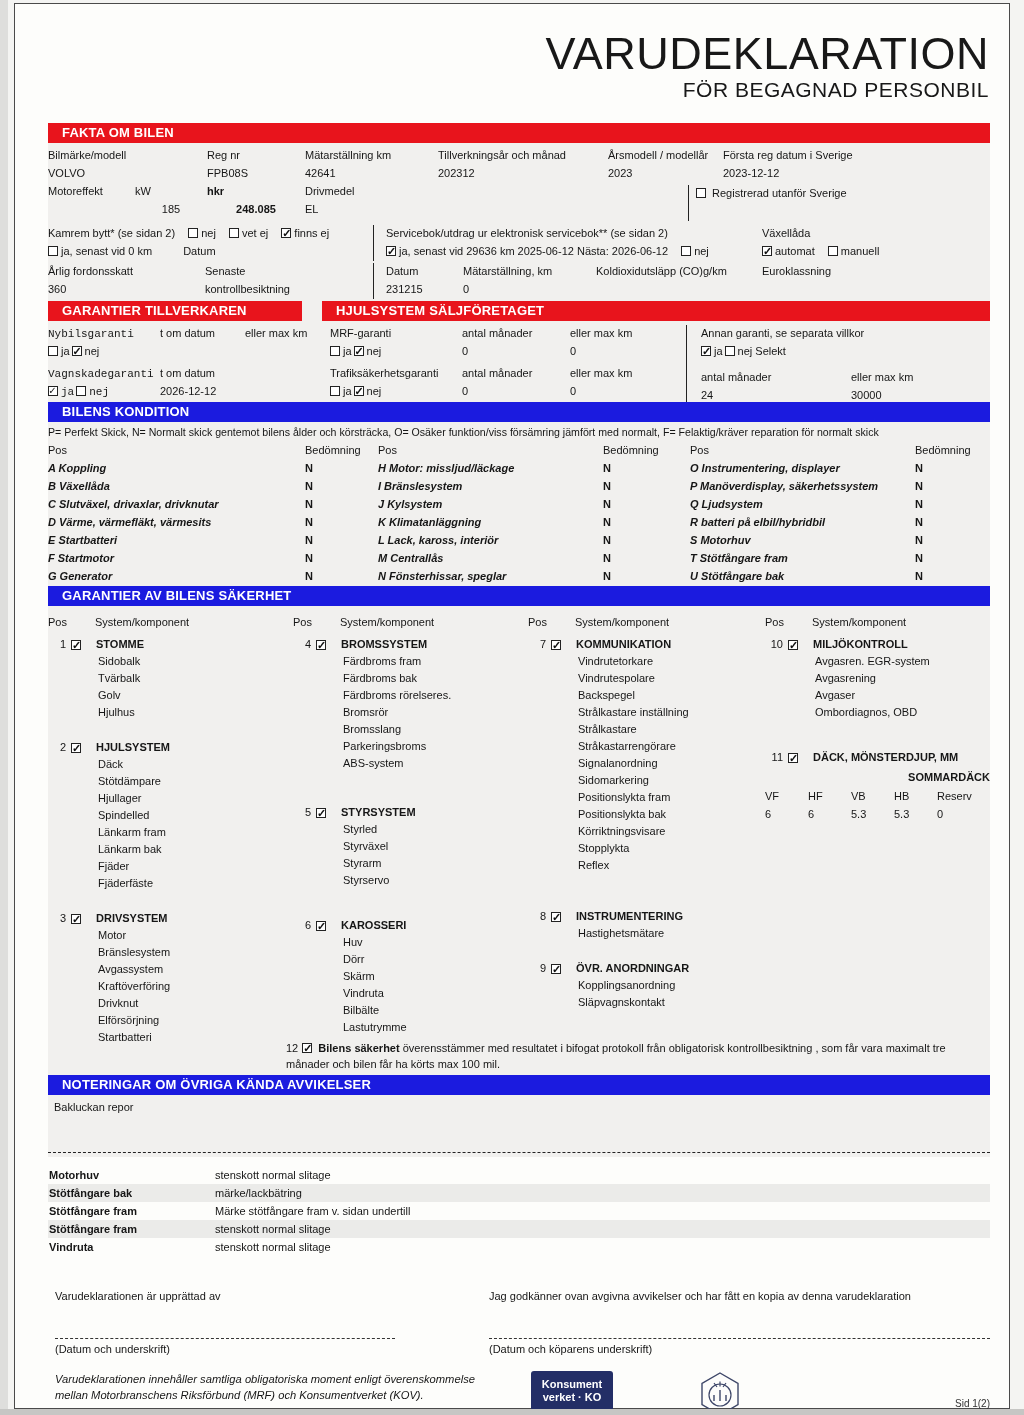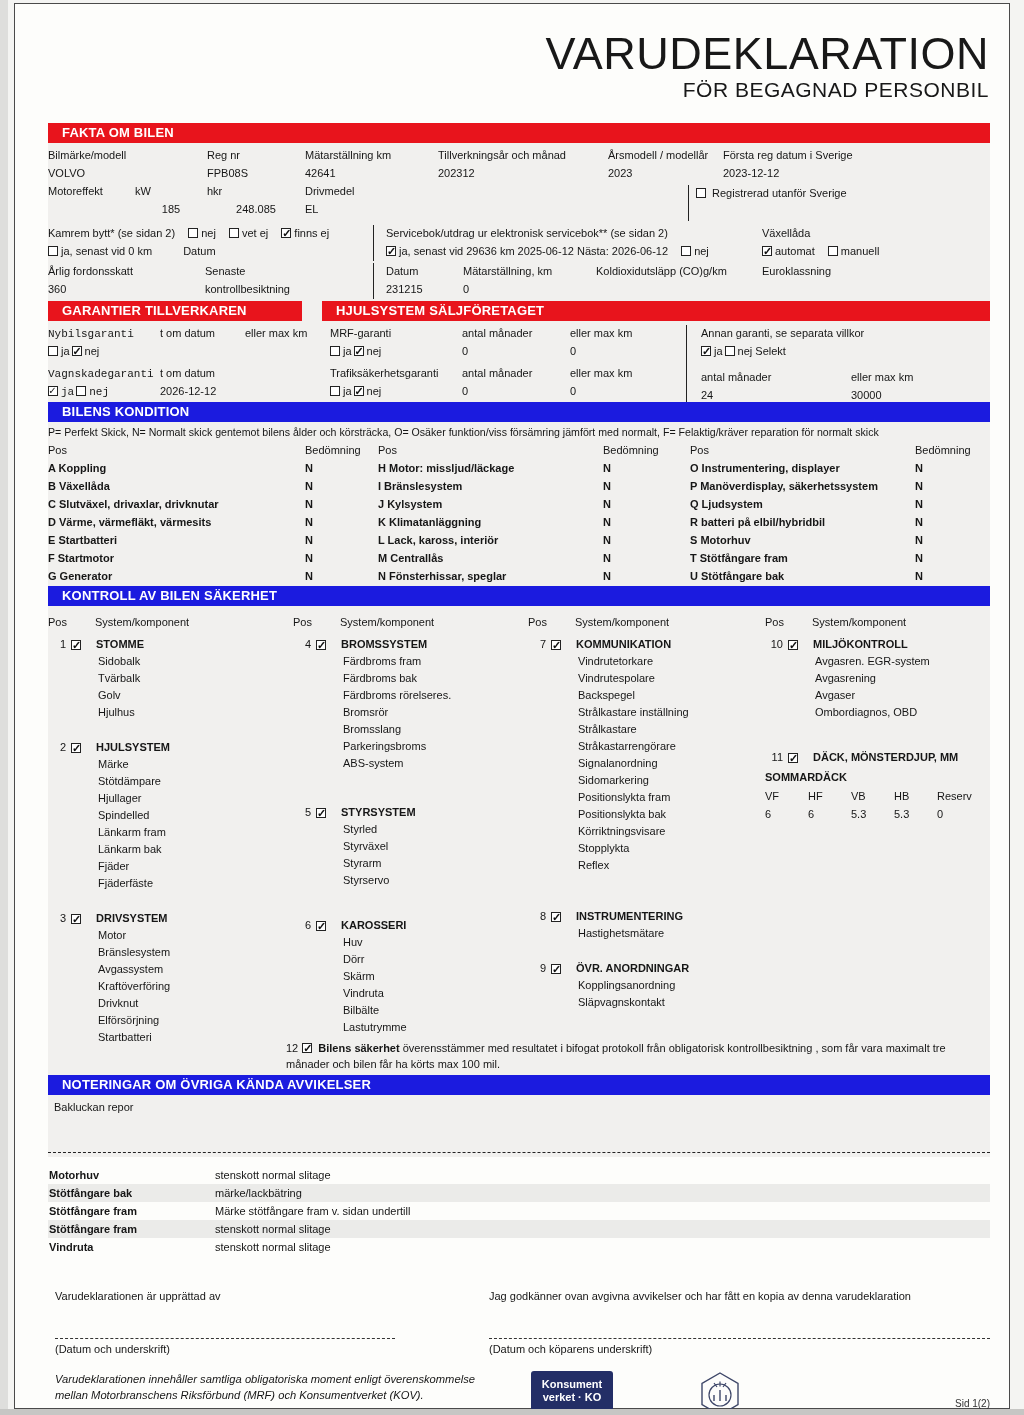--- a/index.html
+++ b/index.html
@@ -33,21 +33,21 @@
   
   .f-row{display:flex;height:18px;}
   .f-row > span{display:block;}
   .fr1 > span:nth-child(1){width:159px;}
   .fr1 > span:nth-child(2){width:98px;}
   .fr1 > span:nth-child(3){width:133px;}
   .fr1 > span:nth-child(4){width:170px;}
   .fr1 > span:nth-child(5){width:115px;}
   .fr2 > span:nth-child(1){width:87px;}
   .fr2 > span:nth-child(2){width:72px;}
-  .fr2 > span:nth-child(3){width:98px;}
+  .fr2 > span:nth-child(3){width:98px;font-weight:bold;}
   .reg-box{position:absolute;left:640px;top:62px;height:36px;border-left:1.5px solid #222;padding-left:7px;}
   .f-split{display:flex;margin-top:2px;}
   .fs-left{width:325px;}
   .fs-mid{width:387px;border-left:1.5px solid #222;padding-left:12px;}
   .fs-right{flex:1;padding-left:2px;}
   .line{height:18px;white-space:nowrap;}
   .w157{display:inline-block;width:157px;}
   .w77{display:inline-block;width:77px;}
   .w133{display:inline-block;width:133px;}
   .gap10{margin-left:10px;}
@@ -72,41 +72,41 @@
   .legend{font-size:10.6px;line-height:15px;margin-top:3px;}
   .k-cols{display:flex;margin-top:2px;}
   .kc1{width:330px;}
   .kc2{width:312px;}
   .kc3{flex:1;}
   .k-row{display:flex;height:18px;}
   .kc1 .k-lab{width:257px;}
   .kc2 .k-lab{width:225px;}
   .kc3 .k-lab{width:225px;}
   .k-head{font-weight:normal;}
-  .k-item{font-weight:bold;}
+  .k-item{font-weight:bold;font-style:italic;}
   .k-grade{font-weight:bold;}
 
   
   .s-cols{display:flex;margin-top:8px;}
   .sc1{width:245px;}
   .sc2{width:235px;}
   .sc3{width:237px;}
   .sc4{flex:1;}
   .s-colhead{display:flex;height:17px;margin-bottom:5px;}
   .s-colhead .pos{width:47px;}
   .grp{margin-bottom:18px;}
   .grp-head{display:flex;align-items:center;height:17px;}
   .g-num{width:18px;text-align:right;margin-right:5px;}
   .grp-name{font-weight:bold;margin-left:12px;white-space:nowrap;}
   .items{margin-left:50px;}
   .items .item{height:17px;white-space:nowrap;}
   .sp10{height:10px;}
   .sp14{height:14px;}
   .sp16{height:16px;}
-  .subhead{font-weight:bold;height:19px;margin-top:3px;}
+  .subhead{font-weight:bold;height:19px;margin-top:3px;text-align:right;}
   .tyres{width:215px;}
   .tyre-row{display:flex;height:18px;}
   .tyre-row span{width:44px;}
   .g12{position:absolute;left:238px;right:0;top:454px;line-height:16px;}
   .g12 .g-num{display:inline-block;text-align:left;width:auto;margin-right:4px;}
 
   
   .note-box{height:58px;padding:4px 6px;border-bottom:1.5px dashed #222;}
 
   
@@ -360,21 +360,21 @@
               <div class="k-row">
                 <span class="k-lab k-item">U Stötfångare bak</span>
                 <span class="k-grade">N</span>
               </div>
           </div>
         </div>
       </div>
     </div>
 
     <div class="sec" style="top:582px;height:489px;">
-      <div class="bar blue">KONTROLL AV BILEN SÄKERHET</div>
+      <div class="bar blue">GARANTIER AV BILENS SÄKERHET</div>
       <div class="s-cols">
 
         <div class="sc1">
           <div class="s-colhead">
               <span class="pos">Pos</span>
               <span>System/komponent</span>
             </div>
           <div class="grp">
             <div class="grp-head">
                 <span class="g-num">1</span>
@@ -388,21 +388,21 @@
                 <div class="item">Hjulhus</div>
               </div>
           </div>
           <div class="grp">
             <div class="grp-head">
                 <span class="g-num">2</span>
                 <span class="cb checked"></span>
                 <span class="grp-name">HJULSYSTEM</span>
               </div>
             <div class="items">
-                <div class="item">Märke</div>
+                <div class="item">Däck</div>
                 <div class="item">Stötdämpare</div>
                 <div class="item">Hjullager</div>
                 <div class="item">Spindelled</div>
                 <div class="item">Länkarm fram</div>
                 <div class="item">Länkarm bak</div>
                 <div class="item">Fjäder</div>
                 <div class="item">Fjäderfäste</div>
               </div>
           </div>
           <div class="grp">

